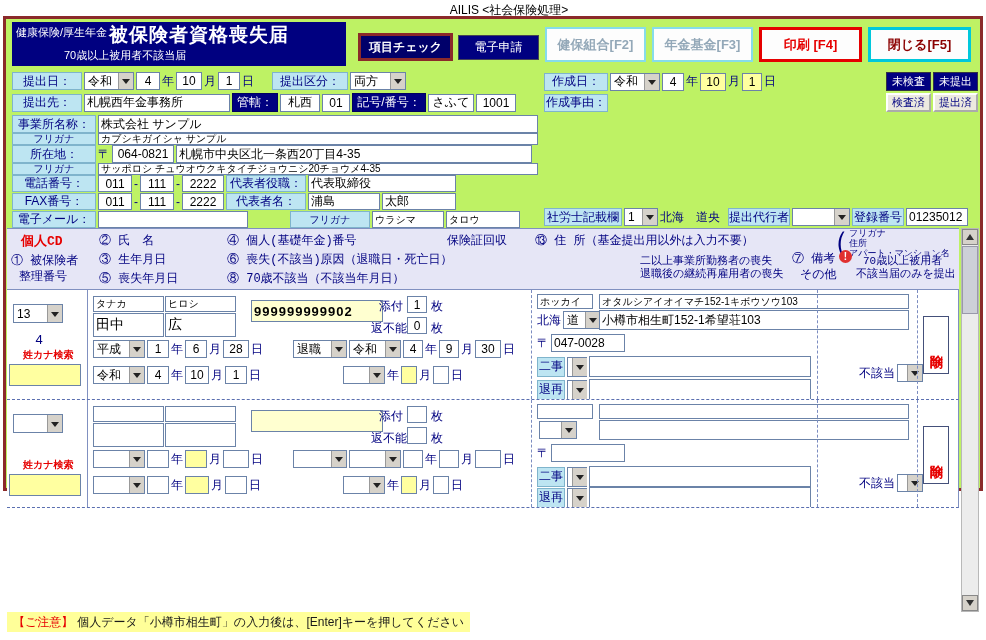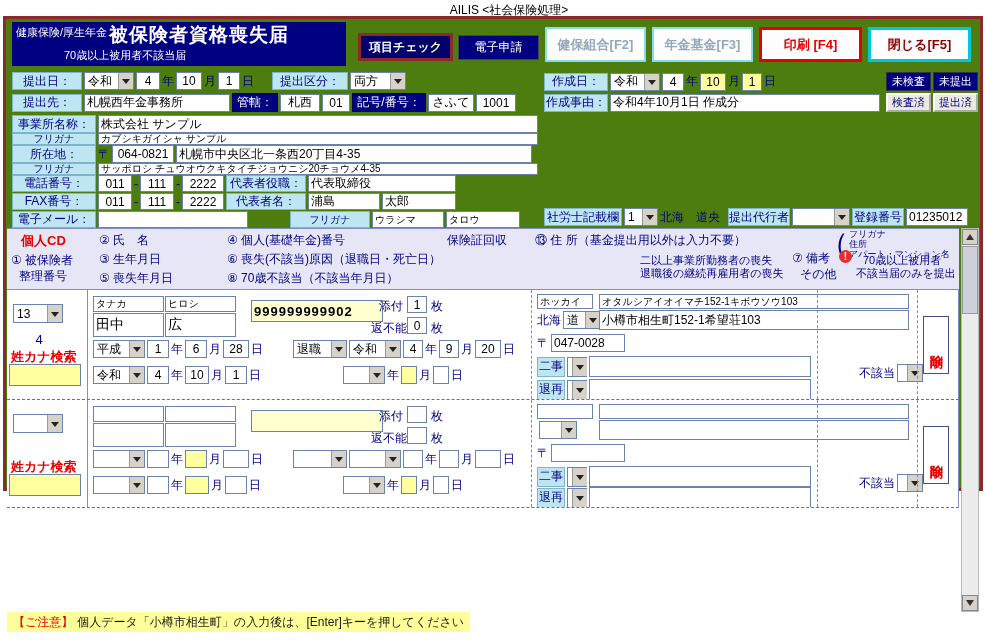--- a/index.html
+++ b/index.html
@@ -1,21 +1,21 @@
 <!DOCTYPE html>
 <html><head>
 <meta charset="utf-8">
 <style>
   * { margin:0; padding:0; box-sizing:border-box; }
   html,body { width:986px; height:640px; }
   body { font-family:"Liberation Sans","DejaVu Sans",sans-serif; background:#fff; position:relative; font-size:12px; color:#000; overflow:hidden; }
 
   .app-title { position:absolute; top:2px; left:0; width:100%; text-align:center; font-size:12px; color:#000;padding-left:32px; }
 
-  .win { position:absolute; left:3px; top:16px; width:980px; height:475px; border:3px solid #8b2a2a; background:#4d7c0f; }
+  .win { position:absolute; left:3px; top:16px; width:980px; height:475px; border:3px solid #8b2a2a; background:#bef264; }
 
   
   .lbl { background:#bde5f2; border:1px solid #7fb4cc; color:#000080; display:inline-flex; align-items:center; justify-content:center; height:19px; font-size:12px; white-space:nowrap; padding:0 2px; flex:none; }
   .lblnavy { background:#000080; border:1px solid #000060; color:#fff; display:inline-flex; align-items:center; justify-content:center; height:19px; font-size:12px; white-space:nowrap; padding:0 2px; flex:none; }
   .inp { background:#fff; border:1px solid #6b83a8; display:inline-flex; align-items:center; height:19px; font-size:12px; padding:0 2px; white-space:nowrap; overflow:hidden; flex:none; }
   .c { justify-content:center; }
   .yellow { background:#ffffa0; }
   .dd { position:relative; display:inline-flex; align-items:center; background:#fff; border:1px solid #6b83a8; height:19px; flex:none; }
   .ddv { flex:1; padding:0 1px 0 3px; font-size:12px; white-space:nowrap; overflow:hidden; }
   .dda { width:15px; align-self:stretch; background:#d6d2ca; border-left:1px solid #999; display:flex; align-items:center; justify-content:center; flex:none; }
@@ -49,34 +49,34 @@
   .print-box { position:absolute; left:538px; top:99px; width:435px; height:88px; background:#56b4e6; border:3px solid #e60000; display:flex; }
   .pb-label { width:16px; color:#000080; font-weight:bold; font-size:12px; writing-mode:vertical-rl; text-orientation:upright; display:flex; align-items:center; justify-content:center; flex:none; }
   .pb-body { flex:1; padding:3px 2px 2px 2px; display:flex; flex-direction:column; gap:2px; }
   .pb-r { display:flex; align-items:center; gap:2px; }
   .green { background:#c8f5c8; color:#002; font-size:11px; display:inline-flex; align-items:center; padding:0 3px; height:18px; white-space:nowrap; overflow:hidden; }
   .cb { width:12px; height:12px; background:#fff; border:1px solid #444; display:inline-block; flex:none; }
   .pb-check-label { color:#000080; font-weight:bold; font-size:12px; }
 
   
   .ghdr { position:absolute; left:1px; top:209px; width:952px; height:62px; background:#e6e6f6; border-top:1px solid #8090c0; border-bottom:1px solid #8090c0; color:#000080; overflow:hidden; }
-  .gh { position:absolute; font-size:12px; white-space:nowrap; }
+  .gh { position:absolute; font-size:12px; white-space:nowrap;font-family:Liberation Mono, monospace; }
   .gh11 { font-size:11px; }
   .gh9 { font-size:9px; line-height:10px; }
   .red { color:#e60000; }
   .b { font-weight:bold; }
   .alert-icon { position:absolute; width:13px; height:13px; background:#e03030; color:#fff; border-radius:50%; font-size:10px; font-weight:bold; display:flex; align-items:center; justify-content:center; }
   .bracket-big { font-size:30px; font-weight:100; color:#000080; line-height:30px; }
 
   .grow { position:absolute; left:1px; width:952px; background:#fff; border-bottom:1px dashed #5a6fb0; border-right:1px solid #8090c0; overflow:hidden; }
   .vsep { position:absolute; top:0; bottom:0; border-left:1px solid #8090c0; }
   .vdash { position:absolute; top:0; bottom:0; border-left:1px dashed #7b8cc0; }
   .abs { position:absolute; }
   .seq { position:absolute; text-align:center; color:#000080; font-size:13px; }
-  .kana-lbl { position:absolute; color:#e60000; font-size:13px; font-weight:bold; white-space:nowrap; }
+  .kana-lbl { position:absolute; color:#e60000; font-size:10px; font-weight:bold; white-space:nowrap;margin-left:12px; }
   .pension { font-weight:bold; font-size:13px; letter-spacing:1px; background:#ffffd0; }
   .del-btn { position:absolute; width:26px; height:58px; background:#fff; border:1px solid #44507a; color:#e60000; font-weight:bold; font-size:13px; writing-mode:vertical-rl; text-orientation:upright; display:flex; align-items:center; justify-content:center; cursor:default; font-family:inherit; }
 
   
   .sbar { position:absolute; left:955px; top:209px; width:18px; height:384px; background:#ececec; border:1px solid #b8b8b8; }
   .sb-btn { position:absolute; left:0; width:16px; height:16px; background:#d6d2ca; border:1px solid #888; display:flex; align-items:center; justify-content:center; }
   .sb-up { top:0; } .sb-down { bottom:0; }
   .sb-up::after { content:""; border:4px solid transparent; border-bottom:6px solid #333; margin-bottom:4px; }
   .sb-down::after { content:""; border:4px solid transparent; border-top:6px solid #333; margin-top:4px; }
   .sb-thumb { position:absolute; left:0; top:17px; width:16px; height:68px; background:#cdd0d8; border:1px solid #99a; }
@@ -146,21 +146,20 @@
     <span class="u">年</span>
     <span class="inp c yellow" style="width:26px">10</span>
     <span class="u">月</span>
     <span class="inp c yellow" style="width:20px">1</span>
     <span class="u">日</span>
     <button class="btn-stat-dark" style="margin-left:auto">未検査</button>
     <button class="btn-stat-dark">未提出</button>
   </div>
   <div class="frow r18" style="left:538px; top:74px; width:434px;">
     <span class="lbl" style="width:64px">作成事由：</span>
-    <span class="inp" style="width:270px">令和4年10月1日 作成分</span>
     <button class="btn-stat-lite" style="margin-left:auto">検査済</button>
     <button class="btn-stat-lite">提出済</button>
   </div>
 
   <div class="frow r18" style="left:6px; top:96px;">
     <span class="lbl" style="width:84px">事業所名称：</span>
     <span class="inp" style="width:440px">株式会社 サンプル</span>
   </div>
   <div class="frow r12" style="left:6px; top:114px;">
     <span class="lbl" style="width:84px">フリガナ</span>
@@ -294,21 +293,21 @@
           <span class="dda"></span>
         </span>
       <span class="dd" style="width:52px">
           <span class="ddv">令和</span>
           <span class="dda"></span>
         </span>
       <span class="inp c" style="width:20px">4</span>
         <span class="u">年</span>
       <span class="inp c" style="width:20px">9</span>
         <span class="u">月</span>
-      <span class="inp c" style="width:26px">20</span>
+      <span class="inp c" style="width:26px">30</span>
         <span class="u">日</span>
     </span>
     <span class="frow r18" style="left:86px; top:76px">
       <span class="dd" style="width:52px">
           <span class="ddv">令和</span>
           <span class="dda"></span>
         </span>
       <span class="inp c" style="width:22px">4</span>
         <span class="u">年</span>
       <span class="inp c" style="width:24px">10</span>

